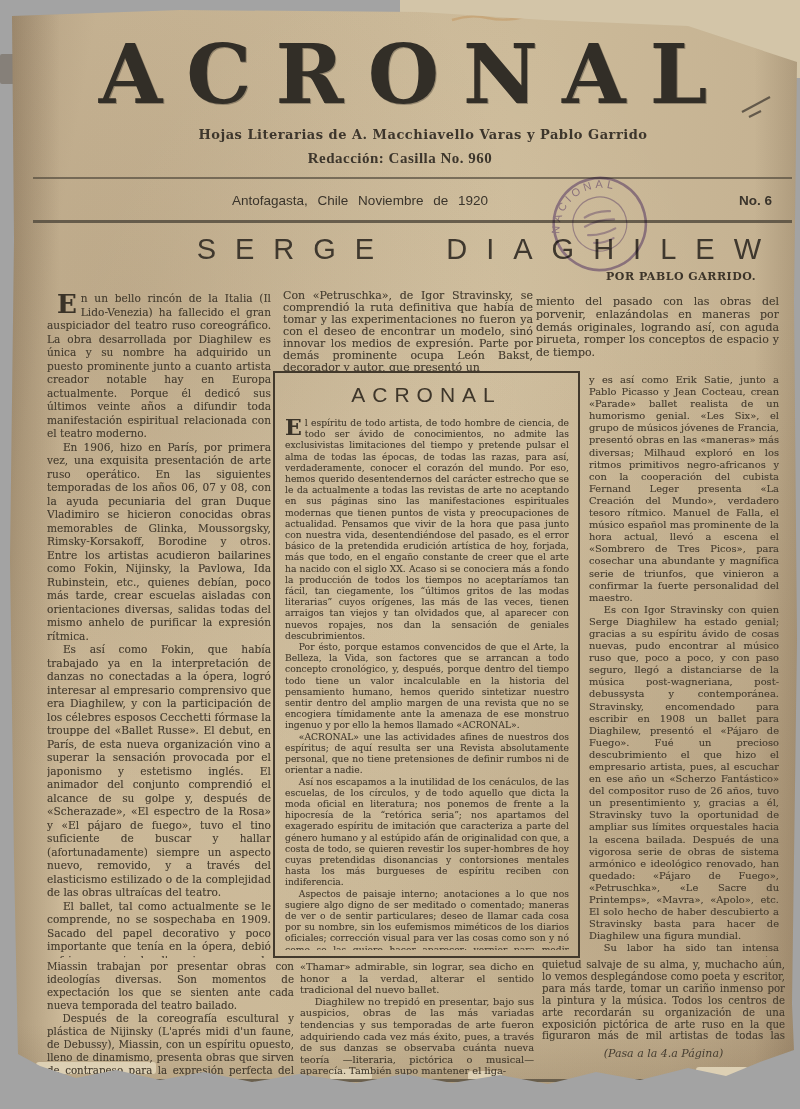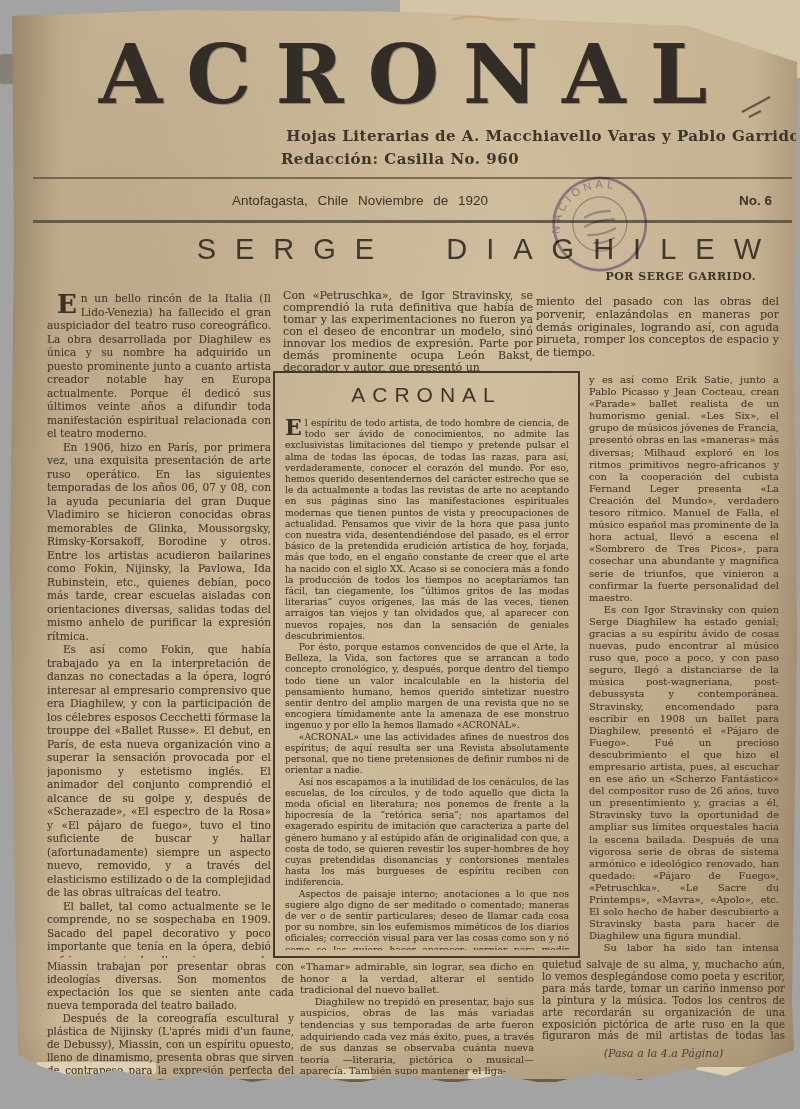--- a/index.html
+++ b/index.html
@@ -16,22 +16,22 @@
       linear-gradient(100deg,#b5a184 0%,#c9b696 10%,#ccba99 54%,#c4b191 86%,#b39e80 100%);}
   .shade{position:absolute;pointer-events:none;}
   .shade-left{left:8px;top:0;width:52px;height:1109px;background:linear-gradient(90deg,rgba(88,68,46,.30),rgba(88,68,46,0));}
   .shade-right{right:0;top:0;width:46px;height:1109px;background:linear-gradient(270deg,rgba(88,68,46,.22),rgba(88,68,46,0));}
   .shade-bottom{left:0;bottom:14px;width:800px;height:70px;background:linear-gradient(0deg,rgba(95,75,50,.20),rgba(95,75,50,0));}
   .chip{position:absolute;background:#ddd0b4;border-radius:3px;}
 
   .masthead{position:absolute;left:30px;right:0;top:26px;margin:0;text-align:center;
     font-family:"DejaVu Serif",serif;font-weight:700;font-size:82px;letter-spacing:24px;
     color:#322e27;text-shadow:1px 1px 0 rgba(48,42,34,.35);}
-  .sub1{position:absolute;left:0;right:0;top:127px;text-align:right;font-size:15px;font-weight:700;color:#3d362c;letter-spacing:.5px;margin-left:46px;}
-  .sub2{position:absolute;left:0;right:0;top:150px;text-align:center;font-size:15px;font-weight:700;color:#3d362c;letter-spacing:.5px;}
+  .sub1{position:absolute;left:0;right:0;top:127px;text-align:center;font-size:13px;font-weight:700;color:#3d362c;letter-spacing:.5px;margin-left:46px;}
+  .sub2{position:absolute;left:0;right:0;top:150px;text-align:center;font-size:15px;font-weight:700;color:#3d362c;letter-spacing:.5px;font-family:Liberation Serif, serif;}
 
   .rule{position:absolute;background:#564d3f;}
   .rule-top{left:33px;right:8px;top:177px;height:2px;opacity:.7;}
   .rule-thick{left:33px;right:8px;top:220px;height:3px;opacity:.85;}
   .rule-bottom{left:22px;right:16px;top:1079px;height:3px;opacity:.8;}
 
   .dateline{position:absolute;left:150px;width:420px;top:193px;text-align:center;
     font-family:"Liberation Sans",sans-serif;font-size:13.5px;color:#3a342b;word-spacing:6px;}
   .issue{position:absolute;right:28px;top:193px;font-family:"Liberation Sans",sans-serif;
     font-size:13.5px;font-weight:700;color:#3a342b;}
@@ -86,21 +86,21 @@
     <h1 class="masthead">ACRONAL</h1>
     <div class="sub1">Hojas Literarias de A. Macchiavello Varas y Pablo Garrido</div>
     <div class="sub2">Redacción: Casilla No. 960</div>
 
     <div class="rule rule-top"></div>
     <div class="dateline">Antofagasta, Chile Noviembre de 1920</div>
     <div class="issue">No. 6</div>
     <div class="rule rule-thick"></div>
 
     <h2 class="headline">SERGE DIAGHILEW</h2>
-    <div class="byline">POR SERGE GARRIDO.</div>
+    <div class="byline">POR PABLO GARRIDO.</div>
 
     <div class="tb col-left">
         <p class="first"><span class="dc">E</span>n un bello rincón de la Italia (Il Lido-Venezia) ha fallecido el gran auspiciador del teatro ruso coreográfico. La obra desarrollada por Diaghilew es única y su nombre ha adquirido un puesto prominente junto a cuanto artista creador notable hay en Europa actualmente. Porque él dedicó sus últimos veinte años a difundir toda manifestación espiritual relacionada con el teatro moderno.</p>
         <p>En 1906, hizo en París, por primera vez, una exquisita presentación de arte ruso operático. En las siguientes temporadas de los años 06, 07 y 08, con la ayuda pecuniaria del gran Duque Vladimiro se hicieron conocidas obras memorables de Glinka, Moussorgsky, Rimsky-Korsakoff, Borodine y otros. Entre los artistas acudieron bailarines como Fokin, Nijinsky, la Pavlowa, Ida Rubinstein, etc., quienes debían, poco más tarde, crear escuelas aisladas con orientaciones diversas, salidas todas del mismo anhelo de purificar la expresión rítmica.</p>
         <p>Es así como Fokin, que había trabajado ya en la interpretación de danzas no conectadas a la ópera, logró interesar al empresario comprensivo que era Diaghilew, y con la participación de los célebres esposos Cecchetti fórmase la trouppe del «Ballet Russe». El debut, en París, de esta nueva organización vino a superar la sensación provocada por el japonismo y estetismo inglés. El animador del conjunto comprendió el alcance de su golpe y, después de «Scherazade», «El espectro de la Rosa» y «El pájaro de fuego», tuvo el tino suficiente de buscar y hallar (afortunadamente) siempre un aspecto nuevo, removido, y a través del elasticismo estilizado o de la complejidad de las obras ultraícas del teatro.</p>
         <p>El ballet, tal como actualmente se le comprende, no se sospechaba en 1909. Sacado del papel decorativo y poco importante que tenía en la ópera, debió sufrir una serie de alteraciones que a la larga vinieron a crear todo un poema dramático expresado en ritmo deshumanizado. Es así como Fokin, Nijinsky y</p>
       </div>
 
     <div class="tb col-midtop cont">
         <p>Con «Petruschka», de Igor Stravinsky, se comprendió la ruta definitiva que había de tomar y las experimentaciones no fueron ya con el deseo de encontrar un modelo, sinó innovar los medios de expresión. Parte por demás prominente ocupa León Bakst, decorador y autor, que presentó un</p>

